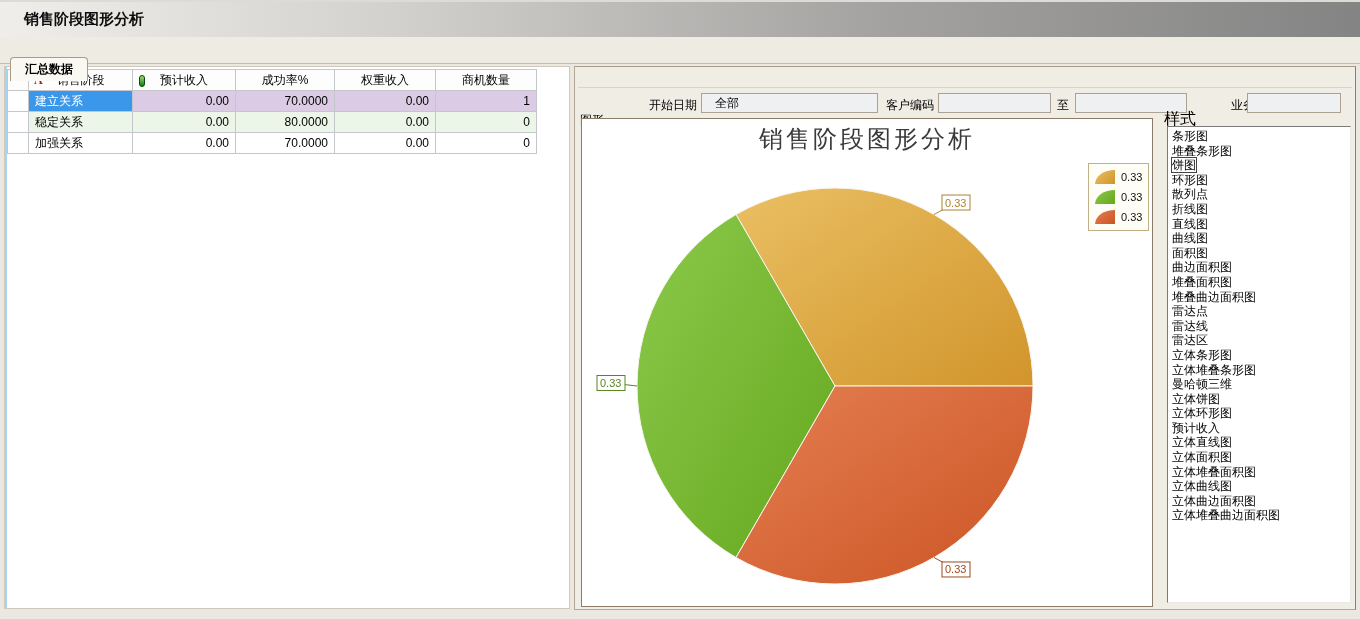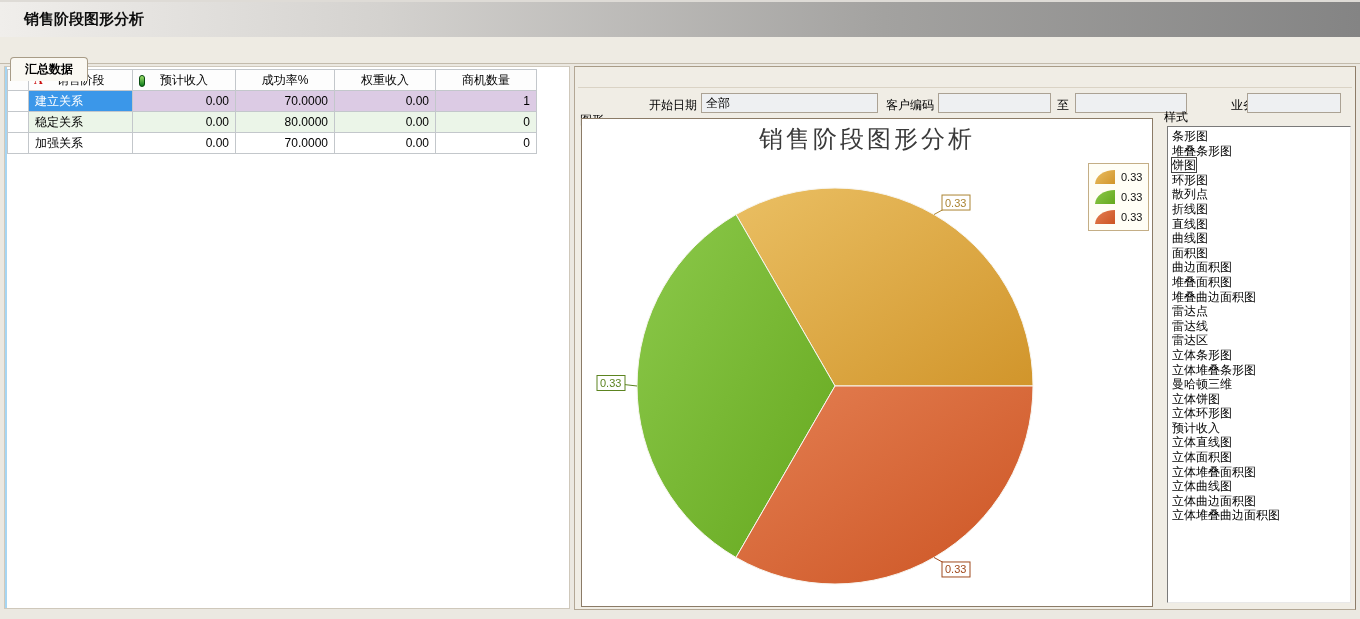--- a/index.html
+++ b/index.html
@@ -40,37 +40,37 @@
   .row-green{ background:#ebf5e8; }
 
   
   .right-panel { position:absolute; left:574px; top:66px; width:782px; height:544px;
     background:#f0ede5; border:1px solid #b3a795; border-top-color:#a3englih; border-top:1px solid #a99c87;
     border-right:1px solid #8d7c68; box-sizing:border-box; }
   .rp-caption { position:absolute; left:5px; top:2px; font-size:12px; color:#000;margin-top:43px; }
   .rp-sep { position:absolute; left:3px; top:20px; width:774px; height:1px; background:#dad3c5; }
   .flt-label { position:absolute; top:30px; font-size:12px; color:#000; text-align:right; }
   .flt-input { position:absolute; top:26px; height:20px; background:#eef0f2;
-    border:1px solid #aba294; font-size:12px; padding:0 4px; color:#000; box-sizing:border-box;
+    border:1px solid #aba294; font-size:12px; padding:0 13px; color:#000; box-sizing:border-box;
     font-family:"Liberation Sans", sans-serif; }
 
   
   .chart-box { position:absolute; left:6px; top:51px; width:572px; height:489px;
     background:#ffffff; border:1px solid #8b7b67; box-sizing:border-box; }
   .chart-title { position:absolute; left:0; top:4px; width:100%; text-align:center;
     font-family:"Liberation Serif", serif; font-size:24px; color:#3a3a3a; letter-spacing:3px; }
   .chart-svg { position:absolute; left:0; top:0; }
   .legend { position:absolute; left:506px; top:44px; background:#fffef6; border:1px solid #c4ae86;
     padding:4px 6px; display:flex; flex-direction:column; gap:2px; }
   .legend-row { display:flex; align-items:center; height:18px; }
   .legend-marker { width:20px; height:14px; border-radius:100% 0 0 0; margin-right:6px; }
   .legend-label { font-size:11px; color:#111; }
 
   
-  .styles-caption { position:absolute; left:589px; top:42px; font-size:12px; color:#000; }
+  .styles-caption { position:absolute; left:589px; top:42px; font-size:16px; color:#000; }
   .styles-list { position:absolute; left:592px; top:59px; width:184px; height:477px; background:#fff;
     border:1px solid; border-color:#7a7a7a #e9e9e9 #e9e9e9 #7a7a7a; box-sizing:border-box;
     padding-top:2px; overflow:hidden; }
   .style-item { padding-left:4px; font-size:12px; line-height:14.6px; color:#000; white-space:nowrap; }
   .style-sel { outline:1px solid #444444; }
 </style>
 </head>
 <body>
 
 <div class="screen">

